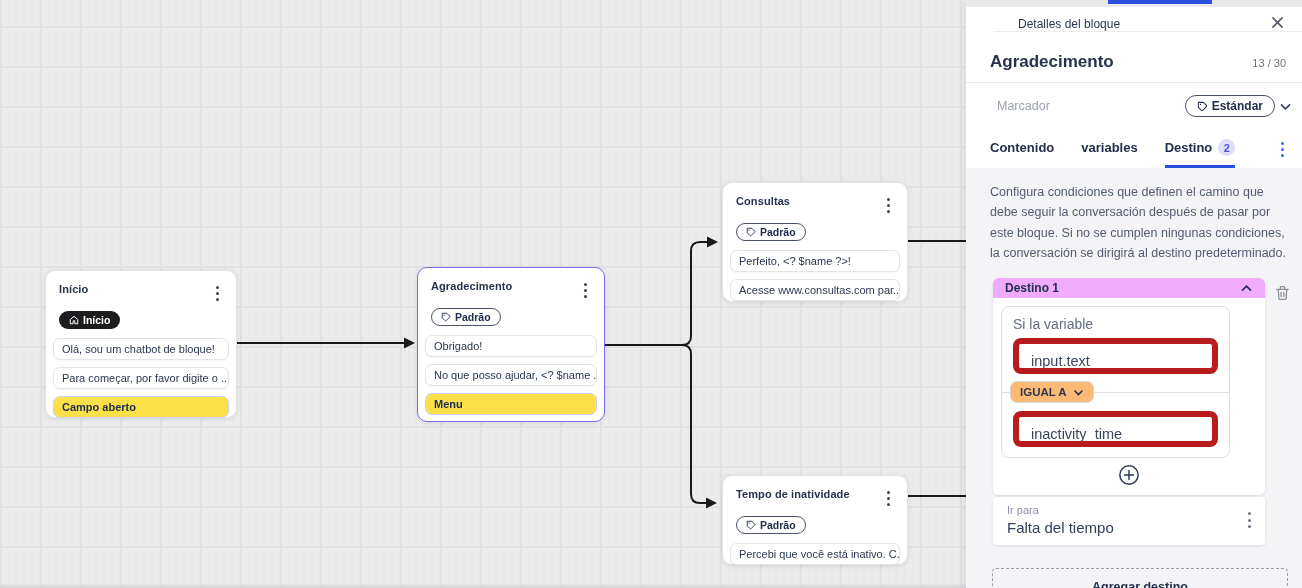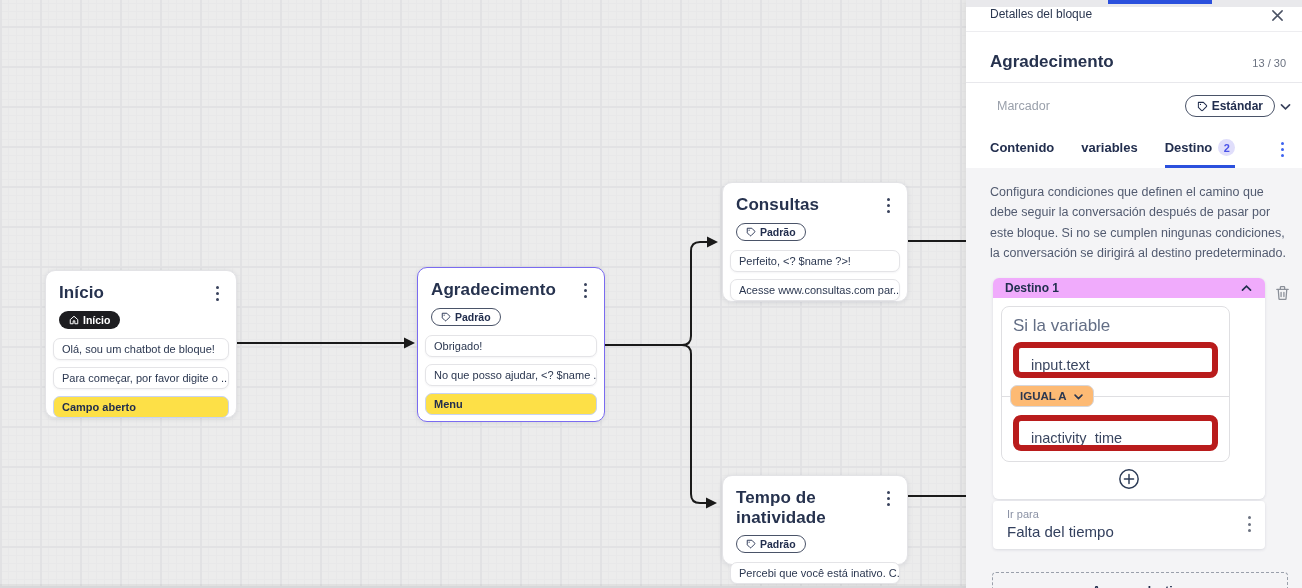--- a/index.html
+++ b/index.html
@@ -19,41 +19,41 @@
   }
   .canvas-bottom-edge { position:absolute; left:0; bottom:0; width:100%; height:4px; background:rgba(0,0,0,0.045); }
   .edges { position:absolute; inset:0; pointer-events:none; }
 
   .node {
     position:absolute; background:#fff; border:1px solid #e3e3e6; border-radius:10px;
     box-shadow:0 1px 5px rgba(30,40,70,0.10); padding:12px 13px 8px 13px;
   }
   .node.selected { border:1.5px solid #7a6bf0; }
   .node-head { display:flex; justify-content:space-between; align-items:flex-start; }
-  .node-title { font-size:17px; font-weight:700; color:#26324e; letter-spacing:0.1px; }
+  .node-title { font-size:11px; font-weight:700; color:#26324e; letter-spacing:0.1px; }
   .kebab { display:inline-flex; flex-direction:column; align-items:center; padding:1px 4px; cursor:pointer; }
   .kebab i { display:block; width:3px; height:3px; border-radius:50%; background:#39425c; margin:1.6px 0; }
   .pill { display:inline-flex; align-items:center; gap:4px; border-radius:999px; font-size:10.5px; font-weight:700; margin-top:7px; }
   .pill-dark { background:#1d1d20; color:#fff; padding:3px 10px; }
   .pill-outline { border:1px solid #4a5368; color:#222e4e; padding:2px 9px; background:#fff; }
   .node-rows { margin-top:9px; }
   .node-row {
     height:22px; line-height:20px; border:1px solid #e4e4e7; border-radius:7px; background:#fff;
     font-size:11px; color:#2b3750; padding:0 8px; margin:0 -6px 7px -6px;
     white-space:nowrap; overflow:hidden; box-shadow:0 1px 2px rgba(30,40,70,0.05);
   }
   .node-row.hl { background:#fde047; border-color:#c7d3f2; color:#222e4e; font-weight:700; box-shadow:none; }
 
   
   .panel { position:absolute; left:966px; top:0; width:336px; height:588px; background:#fff;
            box-shadow:-2px 0 8px rgba(0,0,0,0.08); display:flex; flex-direction:column; }
   .panel-strip { position:relative; height:7px; background:#e9e9ec; flex:none; }
   .panel-strip .blue-seg { position:absolute; left:142px; top:0; width:104px; height:4px; background:#2b50dd; }
-  .panel-header { height:25px; display:flex; align-items:flex-start; justify-content:space-between;
-                  padding:0 16px 0 24px; border-bottom:1px solid #ededf0; flex:none; }
+  .panel-header { height:25px; display:flex; align-items:flex-end; justify-content:space-between;
+                  padding:0 16px 0 24px; border-bottom:1px solid #ededf0; flex:none;margin-left:28px; }
   .panel-header-title { font-size:12px; color:#2b3750; }
   .close-x { display:inline-flex; padding:2px; cursor:pointer; }
 
   .title-row { display:flex; align-items:flex-end; justify-content:space-between; padding:20px 16px 10px 24px;
                border-bottom:1px solid #e8e8ec; margin:0; flex:none; }
   .block-name { font-size:17px; font-weight:700; color:#26324e; }
   .char-counter { font-size:11px; color:#6b7280; padding-bottom:3px; }
 
   .marcador-row { display:flex; align-items:center; justify-content:space-between; padding:12px 10px 10px 31px; flex:none; }
   .marcador-label { font-size:12.5px; color:#9aa0ab; }
@@ -73,21 +73,21 @@
   .description { font-size:12.5px; line-height:1.62; color:#525b70; width:300px; }
 
   .destino-wrap { display:flex; margin-top:15px; }
   .destino-col { width:272px; margin-left:3px; flex:none; }
   .destino-card { border-radius:6px; box-shadow:0 1px 3px rgba(30,40,70,0.12); overflow:hidden; }
   .destino-head { height:20px; background:#f0abfc; display:flex; align-items:center; justify-content:space-between;
                   padding:0 12px; cursor:pointer; }
   .destino-title { font-size:12px; font-weight:700; color:#22304f; }
   .destino-body { background:#fff; padding:8px 8px 9px 8px; }
   .cond-box { border:1px solid #dfdfe2; border-radius:8px; padding:9px 11px 10px 11px; margin-right:27px; }
-  .cond-label { font-size:17px; color:#636e85; margin-bottom:6px; }
+  .cond-label { font-size:14px; color:#636e85; margin-bottom:6px; }
   .tb-input { height:36px; line-height:34px; border:6px solid #b91c1c; border-radius:8px; background:#fff;
               padding:0 12px; font-size:14.5px; color:#3a4660; white-space:nowrap; overflow:hidden; }
   .op-row { position:relative; height:22px; margin:7px 0 8px 0; }
   .op-line { position:absolute; left:-11px; right:-11px; top:50%; border-top:1px solid #dfdfe2; }
   .op-chip { position:absolute; left:-3px; top:0; display:inline-flex; align-items:center; gap:6px;
              background:#fdba74; border:1px solid #d7d7db; border-radius:7px; height:22px; padding:0 9px;
              font-size:11.5px; font-weight:700; color:#2b3750; cursor:pointer;
              font-family:"Liberation Sans", sans-serif; }
   .plus-wrap { display:flex; justify-content:center; padding:6px 0 0 0; }
   .plus-btn { background:none; border:none; cursor:pointer; display:inline-flex; }

